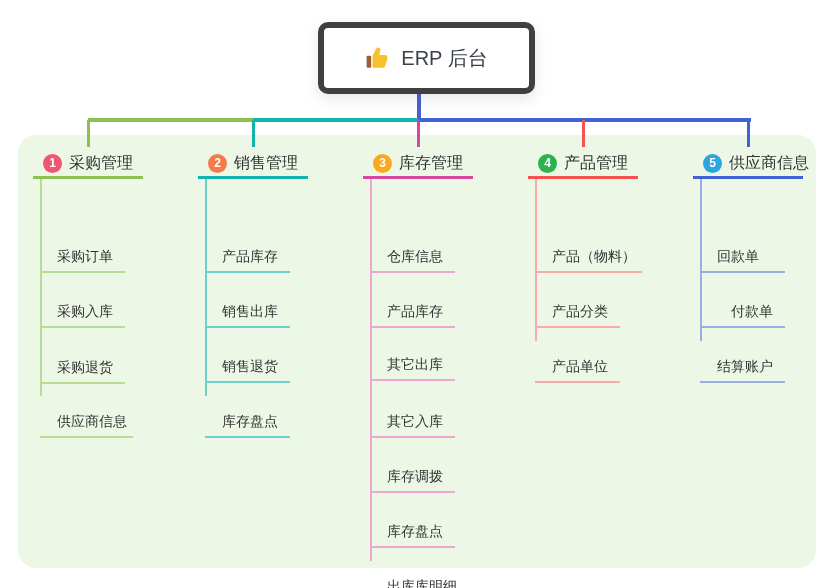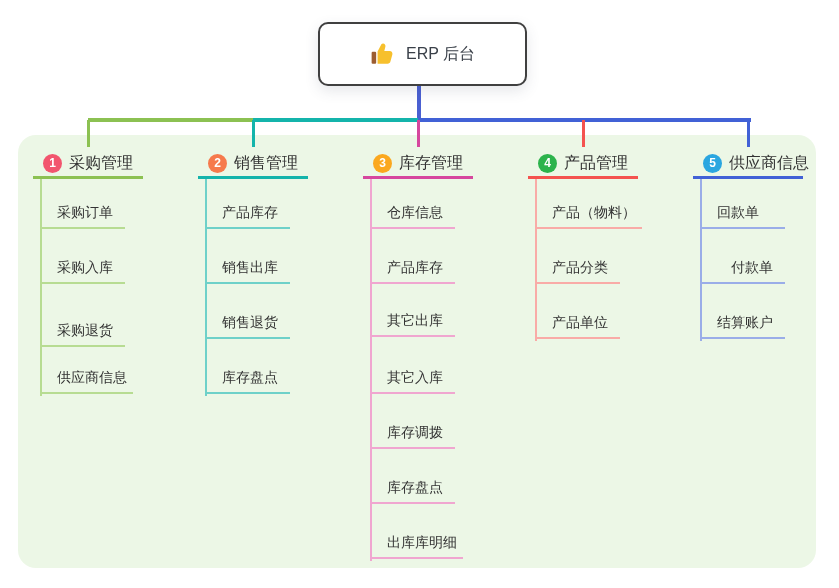--- a/index.html
+++ b/index.html
@@ -8,24 +8,24 @@
     font-family:"Liberation Sans","DejaVu Sans",sans-serif;
     color:#333;
   }
   .stage{position:relative;width:839px;height:588px;overflow:hidden;background:#ffffff;}
   .panel{
     position:absolute;left:18px;top:135px;width:798px;height:433px;
     border-radius:18px;
   }
   .root-node{
     position:absolute;left:318px;top:22px;width:205px;height:60px;
-    background:#ffffff;border:2px solid #404040;border-radius:10px;
+    background:#ffffff;border:6px solid #404040;border-radius:10px;
     box-shadow:0 5px 14px rgba(60,70,90,.13);
     display:flex;align-items:center;justify-content:center;gap:10px;
-    font-size:16px;color:#3a4049;
+    font-size:20px;color:#3a4049;
   }
   .thumb{display:flex;align-items:center;}
   .rootline{position:absolute;left:417px;top:82px;width:4px;height:37px;}
   .hseg{position:absolute;top:118px;height:4px;}
   .drop{position:absolute;top:120px;width:3px;height:27px;}
   .branch{position:absolute;width:110px;top:150px;}
   .branch-header{
     position:absolute;left:0;top:0;width:110px;height:29px;
     display:flex;align-items:center;gap:7px;padding-left:10px;
     border-bottom:3px solid;box-sizing:border-box;cursor:pointer;
@@ -34,21 +34,21 @@
     width:19px;height:19px;border-radius:50%;flex:none;
     display:flex;align-items:center;justify-content:center;
     color:#fff;font-size:12px;font-weight:bold;line-height:1;
   }
   .branch-label{font-size:16px;color:#333;white-space:nowrap;}
   .vline{position:absolute;left:7px;top:29px;width:2px;}
   .items{position:absolute;left:0;top:0;}
   .item{
     position:absolute;left:7px;min-width:85px;width:max-content;height:25px;
     border-bottom:2px solid;padding:0 6px 0 17px;box-sizing:border-box;
-    font-size:14px;color:#333;white-space:nowrap;cursor:pointer;
+    font-size:14px;color:#333;white-space:nowrap;cursor:pointer;margin-top:44px;
   }
   .item-label{display:block;line-height:16px;}
 </style>
 </head>
 <body>
 
 <div class="stage">
   <div class="panel" id="panel" style="background: rgb(236, 247, 230);"></div>
   <div id="wires">
       <div class="rootline" style="left: 417px; width: 4px; background: rgb(74, 96, 210);"></div>
@@ -79,21 +79,21 @@
     <div class="vline" style="background: rgb(183, 220, 146); height: 217px;"></div>
     <div class="items">
   <div class="item" style="top: 54px; border-bottom-color: rgb(183, 220, 146);">
     <span class="item-label">采购订单</span>
   </div>
 
   <div class="item" style="top: 109px; border-bottom-color: rgb(183, 220, 146);">
     <span class="item-label">采购入库</span>
   </div>
 
-  <div class="item" style="top: 172px; border-bottom-color: rgb(183, 220, 146);">
+  <div class="item" style="top: 165px; border-bottom-color: rgb(183, 220, 146);">
     <span class="item-label">采购退货</span>
   </div>
 
   <div class="item" style="top: 219px; border-bottom-color: rgb(183, 220, 146);">
     <span class="item-label">供应商信息</span>
   </div>
 </div>
   </div>
 
   <div class="branch" style="left: 198px;">

